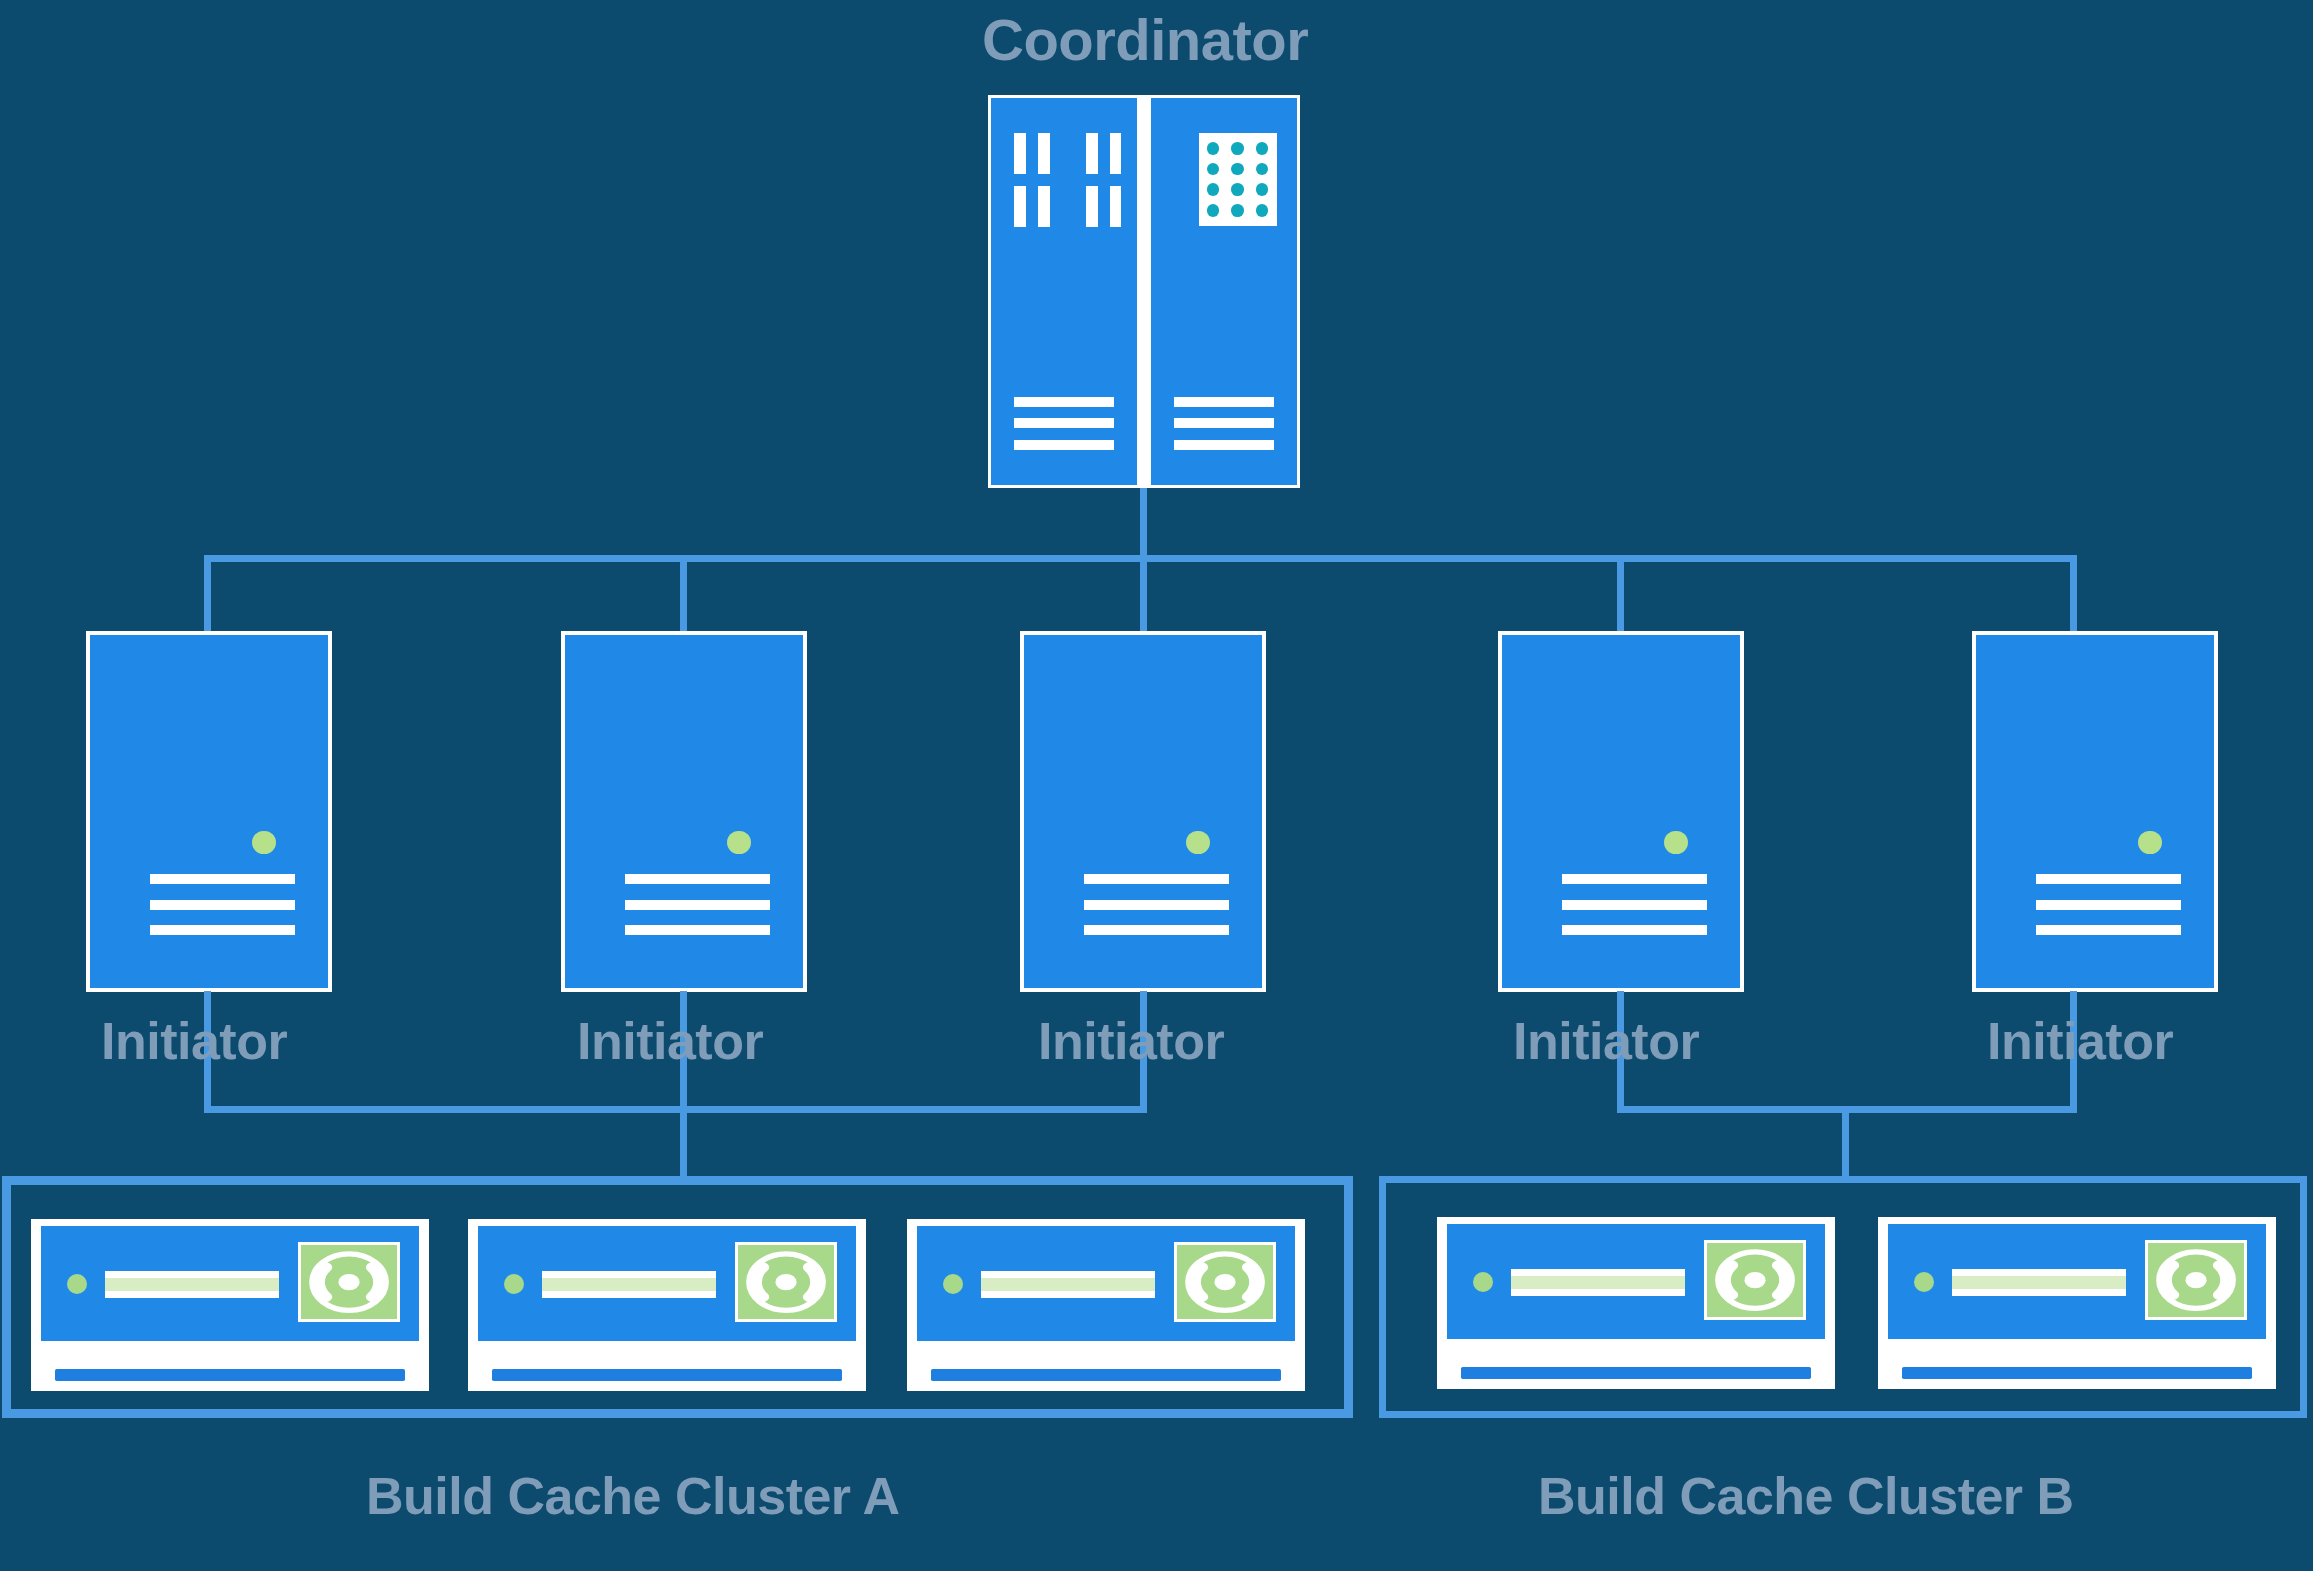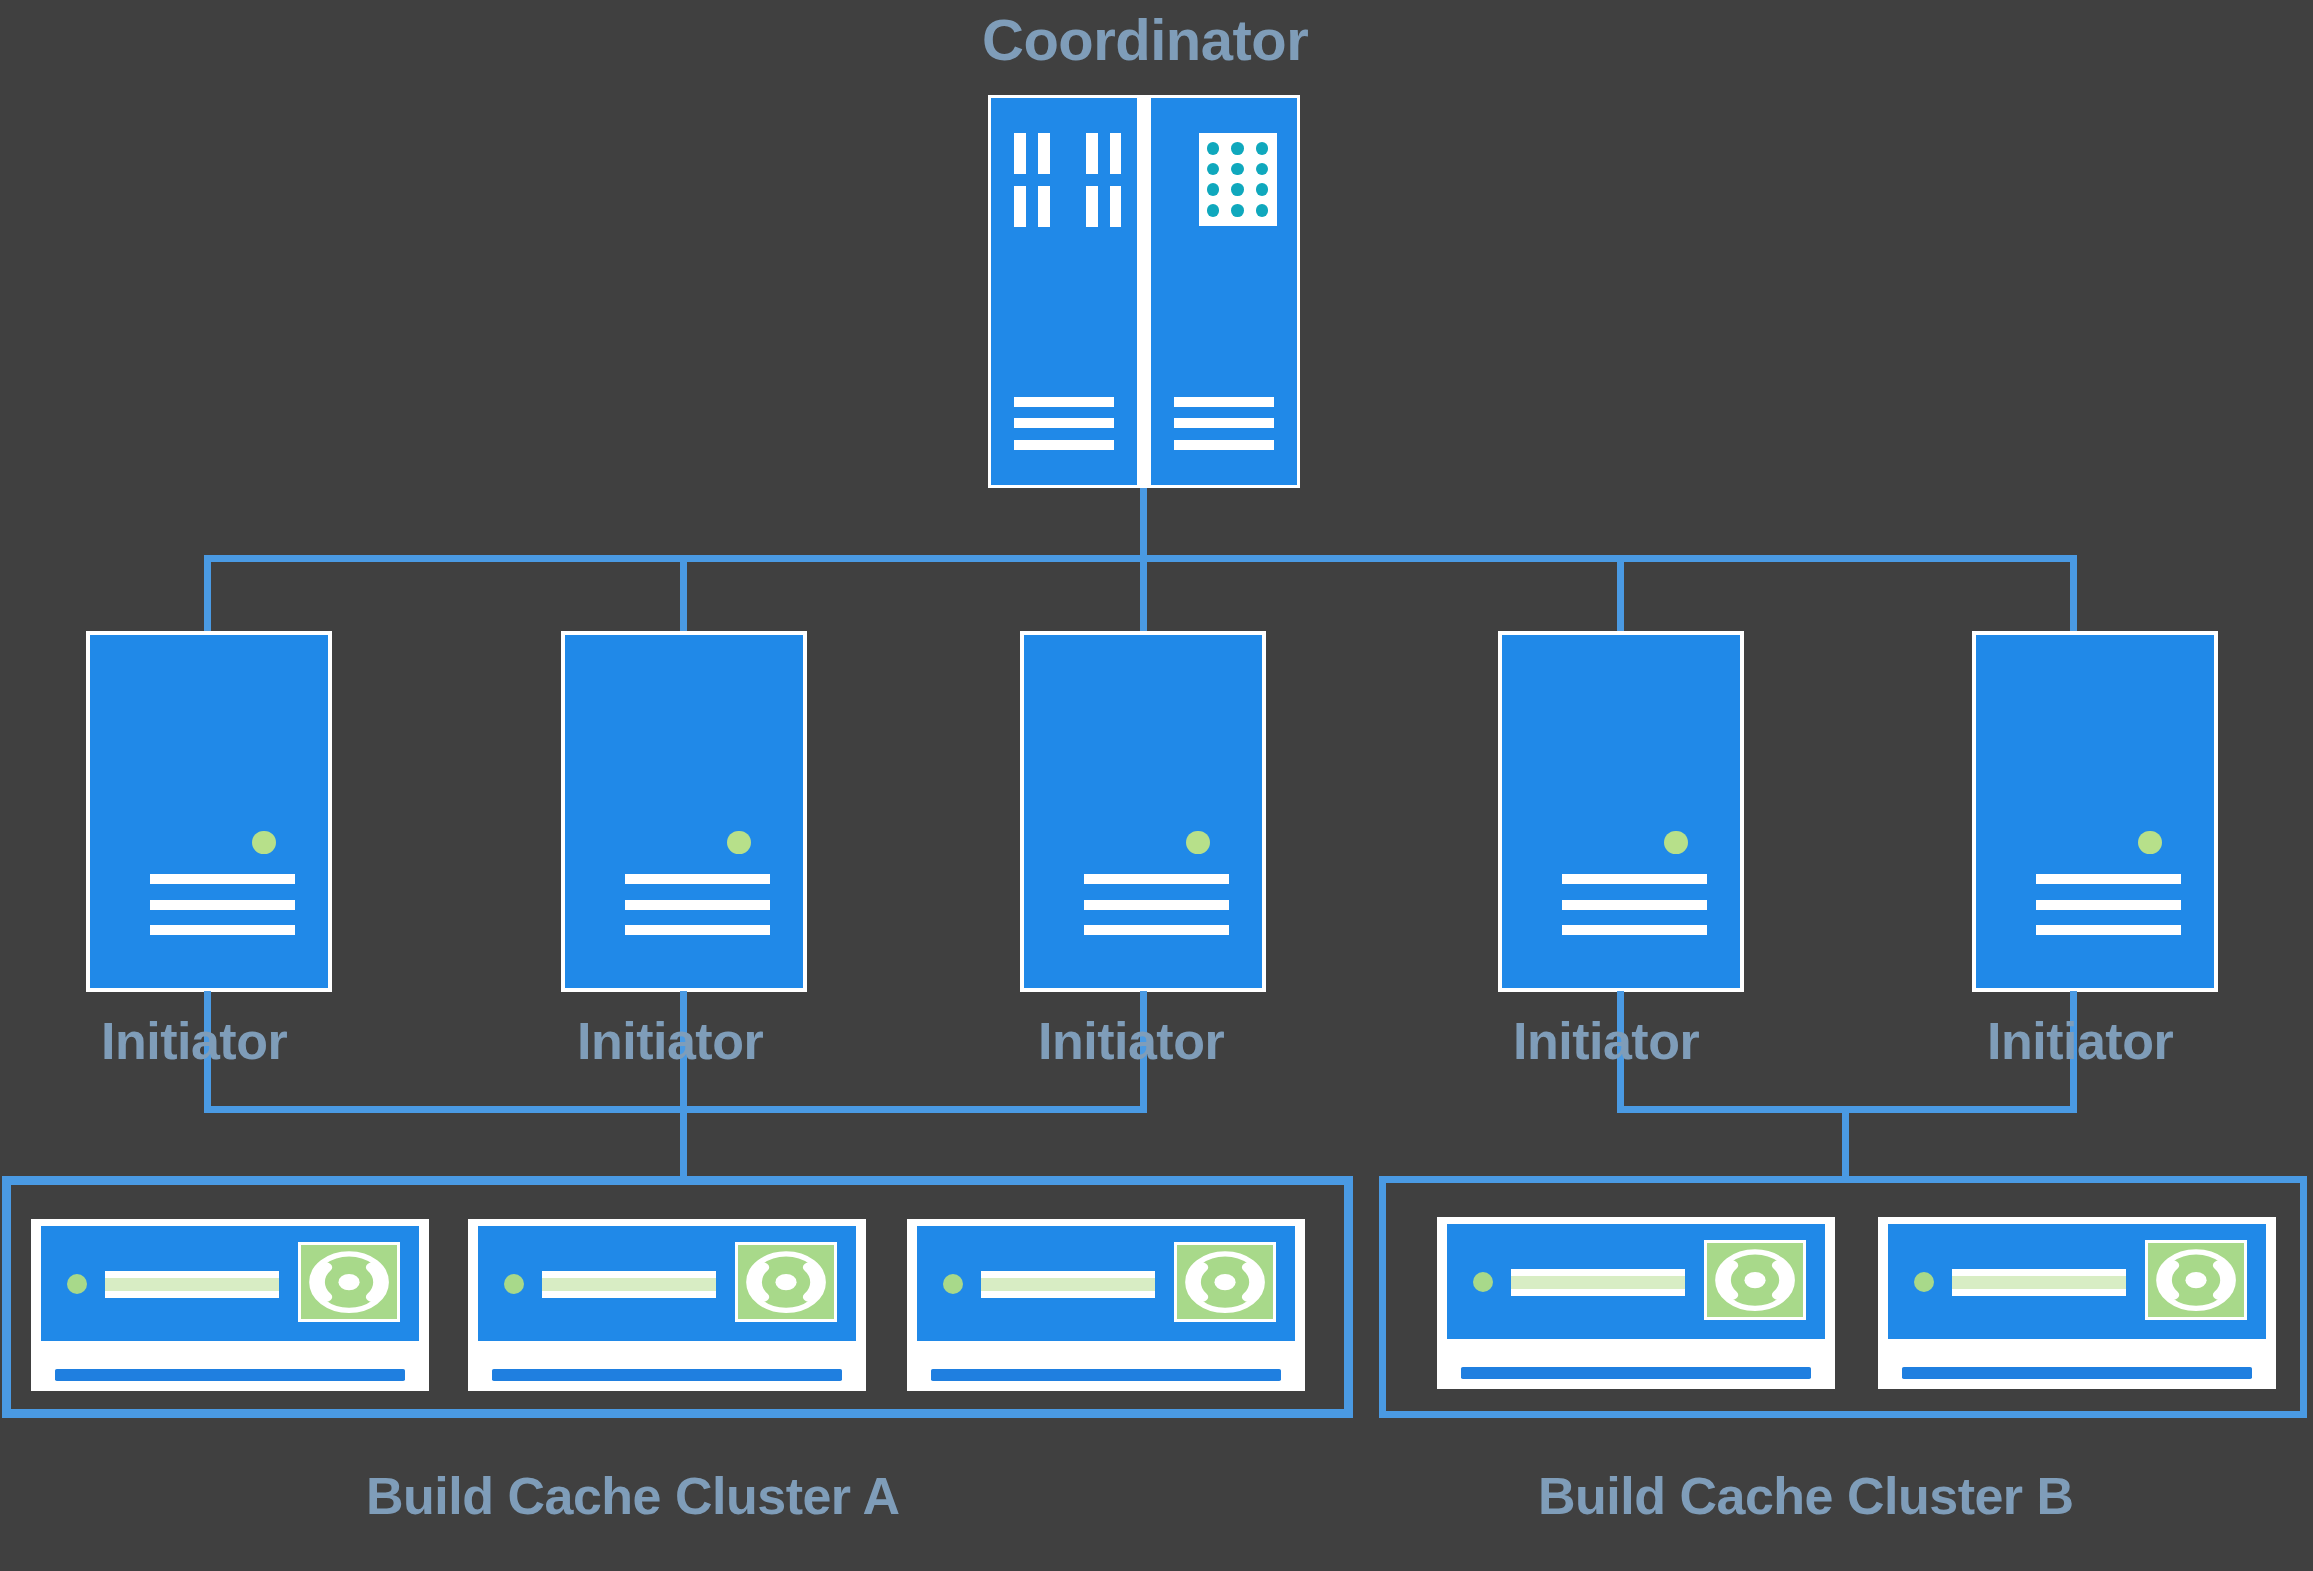--- a/index.html
+++ b/index.html
@@ -4,21 +4,21 @@
 <style>
   html, body {
     margin: 0;
     padding: 0;
     background: #000000;
   }
   #stage {
     position: relative;
     width: 2313px;
     height: 1571px;
-    background: #404040;
+    background: #0c4a6e;
     overflow: hidden;
     font-family: "Liberation Sans", sans-serif;
   }
 
   
   .label {
     position: absolute;
     color: #7f9db9;
     font-weight: bold;
     white-space: nowrap;

